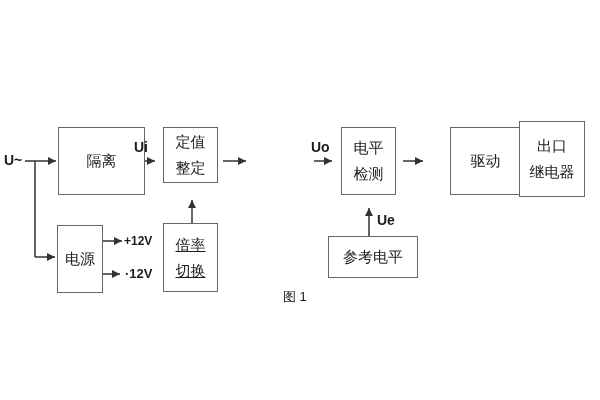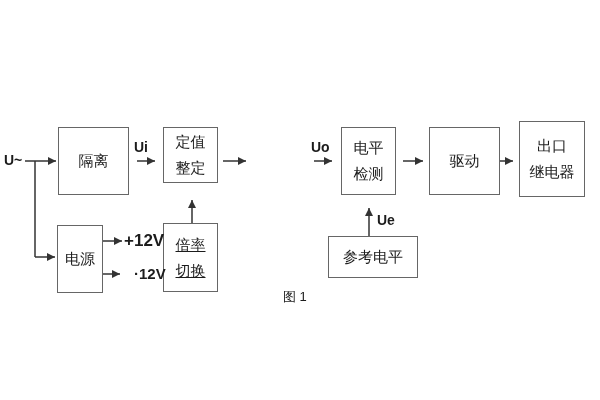--- a/index.html
+++ b/index.html
@@ -23,43 +23,43 @@
     display: flex;
     flex-direction: column;
     align-items: center;
     justify-content: center;
     text-align: center;
     color: #1c1c1c;
     font-size: 15px;
     line-height: 26px;
     box-sizing: border-box;
   }
-  #b-isolation { left: 58px;  top: 127px; width: 71px; height: 68px; }
+  #b-isolation { left: 58px;  top: 127px; width: 87px; height: 68px; }
   #b-setting   { left: 163px; top: 127px; width: 55px; height: 56px; }
   #b-rectifier { left: 252px; top: 127px; width: 54px; height: 68px; }
   #b-level     { left: 341px; top: 127px; width: 55px; height: 68px; }
-  #b-drive     { left: 429px; top: 127px; width: 71px; height: 68px; }
+  #b-drive     { left: 450px; top: 127px; width: 71px; height: 68px; }
   #b-relay     { left: 519px; top: 121px; width: 66px; height: 76px; }
   #b-power     { left: 57px;  top: 225px; width: 46px; height: 68px; }
   #b-ratio     { left: 163px; top: 223px; width: 55px; height: 69px; text-decoration: underline; }
   #b-ref       { left: 328px; top: 236px; width: 90px; height: 42px; text-align: right; }
   .lbl {
     position: absolute;
     color: #1c1c1c;
     font-size: 14px;
     font-weight: bold;
     line-height: 16px;
     white-space: nowrap;
   }
   #lbl-u   { left: 4px;   top: 152px; }
   #lbl-ui  { left: 134px; top: 139px; }
   #lbl-uo  { left: 311px; top: 139px; }
   #lbl-ue  { left: 377px; top: 212px; }
-  #lbl-p12 { left: 124px; top: 233px; font-size: 17px; }
-  #lbl-m12 { left: 134px; top: 266px; font-size: 15px; }
+  #lbl-p12 { left: 124px; top: 233px; font-size: 12px; }
+  #lbl-m12 { left: 125px; top: 266px; font-size: 13px; }
   #caption {
     position: absolute;
     left: 283px; top: 288px;
     color: #1c1c1c;
     font-size: 13px;
     font-weight: normal;
     white-space: nowrap;
   }
   .wire { stroke: #333333; stroke-width: 1.5; fill: none; }
 </style>

